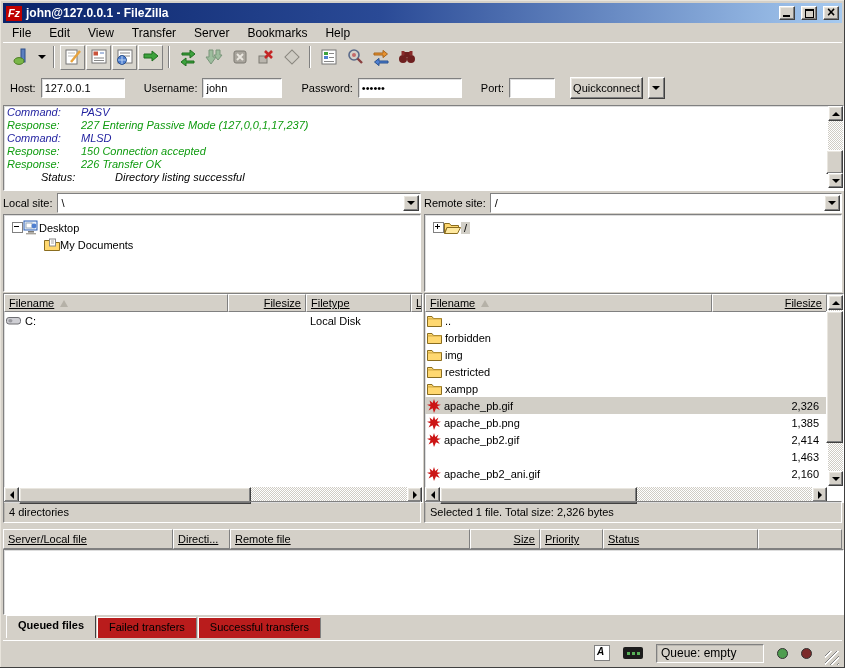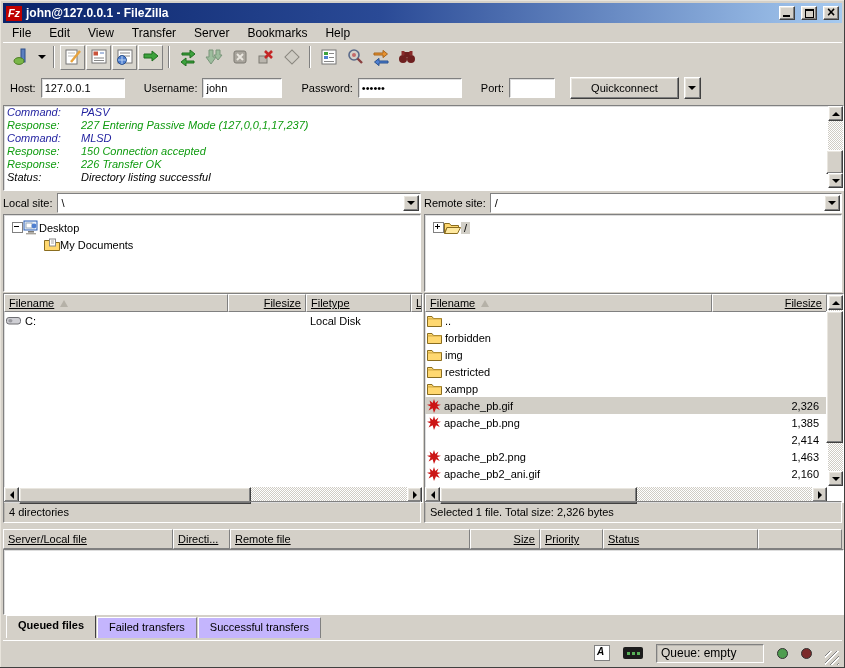--- a/index.html
+++ b/index.html
@@ -30,29 +30,29 @@
   .tb-dd{width:13px;height:25px;display:flex;align-items:center;justify-content:center;border:none;background:transparent;}
   .tsep{width:1px;height:22px;background:#808080;border-right:1px solid #fff;margin:0 4px;}
   .tri-down{width:0;height:0;border-left:4px solid transparent;border-right:4px solid transparent;border-top:4px solid #000;}
   .tri-up{width:0;height:0;border-left:4px solid transparent;border-right:4px solid transparent;border-bottom:4px solid #000;}
   .tri-left{width:0;height:0;border-top:4px solid transparent;border-bottom:4px solid transparent;border-right:4px solid #000;}
   .tri-right{width:0;height:0;border-top:4px solid transparent;border-bottom:4px solid transparent;border-left:4px solid #000;}
   
   .quickbar{left:3px;top:72px;width:839px;height:31px;display:flex;align-items:center;gap:5px;padding:0 7px;box-sizing:border-box;}
   .tbox{height:20px;background:#fff;border:1px solid;border-color:#808080 #fff #fff #808080;box-shadow:inset 1px 1px 0 #00000022;
     padding:1px 3px;box-sizing:border-box;font:inherit;font-size:11px;}
-  .qc-btn{height:22px;padding:2px 20px;font:inherit;}
+  .qc-btn{height:22px;padding:2px 2px;font:inherit;}
   .qc-dd{width:17px;height:22px;display:flex;align-items:center;justify-content:center;padding:0;}
   
   .log{left:3px;top:105px;width:839px;height:84px;background:#fff;overflow:hidden;font-style:italic;}
   .logline{display:flex;line-height:13px;white-space:nowrap;}
   .loglabel{width:74px;padding-left:3px;flex:none;}
   .line-command{color:#1f1f9f;}
   .line-response{color:#0f9b0f;}
-  .line-status{color:#000;}
+  .line-status{color:#000;padding-left:34px;}
   
   .track{background-image:linear-gradient(45deg,#fff 25%,transparent 25%,transparent 75%,#fff 75%),linear-gradient(45deg,#fff 25%,#cfccc4 25%,#cfccc4 75%,#fff 75%);background-size:2px 2px;background-position:0 0,1px 1px;}
   .sb-btn{width:15px;height:15px;display:flex;align-items:center;justify-content:center;position:absolute;padding:0;}
   .sb-thumb{position:absolute;}
   
   .sitebar{top:192px;height:21px;display:flex;align-items:center;gap:4px;}
   .sitelabel{white-space:nowrap;}
   .combo{flex:1;height:20px;background:#fff;border:1px solid;border-color:#808080 #fff #fff #808080;position:relative;display:flex;align-items:center;padding-left:4px;box-sizing:border-box;}
   .combo-btn{position:absolute;right:1px;top:1px;width:16px;height:16px;display:flex;align-items:center;justify-content:center;padding:0;}
   
@@ -75,21 +75,21 @@
   .c-size{text-align:right;padding-right:8px;box-sizing:border-box;}
   .c-type{padding-left:4px;box-sizing:border-box;}
   .rsel{background:#d2cfc7;}
   .icon{flex:none;display:inline-flex;}
   
   .pstatus{top:501px;height:22px;display:flex;align-items:center;padding:0 5px;box-sizing:border-box;}
   .qheader{left:3px;top:529px;width:839px;height:20px;display:flex;}
   .qbody{left:3px;top:549px;width:839px;height:64px;background:#fff;}
   
   .tabs{left:3px;top:613px;width:839px;height:25px;display:flex;align-items:flex-end;gap:1px;padding-left:3px;box-sizing:border-box;}
-  .tab{height:21px;padding:3px 11px;box-sizing:border-box;border:1px solid;border-color:#fff #808080 #808080 #fff;border-bottom:none;background:#c4b5fd;white-space:nowrap;}
+  .tab{height:21px;padding:3px 11px;box-sizing:border-box;border:1px solid;border-color:#fff #808080 #808080 #fff;border-bottom:none;background:#b91c1c;white-space:nowrap;}
   .tab.active{height:23px;font-weight:bold;background:#d4d0c8;border-color:#fff #404040 transparent #fff;}
   
   .statusbar{left:3px;top:640px;width:839px;height:25px;border-top:1px solid #fff;display:flex;align-items:center;justify-content:flex-end;gap:13px;padding:0 3px;box-sizing:border-box;}
   .tt-icon{width:14px;height:14px;background:#fff;border:1px solid #808080;position:relative;}
   .tt-icon::after{content:"A";position:absolute;left:2px;top:0px;font-size:10px;font-weight:bold;font-style:italic;}
   .spd-icon{width:20px;height:12px;background:#1c1c1c;border-radius:2px;display:flex;align-items:center;justify-content:center;gap:2px;}
   .spd-icon i{width:3px;height:3px;background:#58b058;display:block;}
   .qbox{width:108px;height:19px;display:flex;align-items:center;padding:0 4px;font-size:12px;box-sizing:border-box;background:#d4d0c8;}
   .led{width:9px;height:9px;border-radius:50%;border:1px solid #333;}
   .led-green{background:#4f9d4f;}
@@ -444,29 +444,29 @@
       <div class="lrow">
         <span class="c-name" style="width:287px">
             <svg class="icon" width="14" height="14">
               <path fill="#cc1515" d="M7 0l1.3 4L11.4 1.6l-1.5 3.6L14 5.7l-3.7 1.5L12.8 11 9 9.3 7 14 5.6 9.3 1.6 11.4l2-3.9L0 5.7l3.5-.5L2.6 1.6 5.7 4z"></path>
             </svg>
             <span>apache_pb.png</span>
           </span>
         <span class="c-size" style="flex:1">1,385</span>
       </div>
       <div class="lrow">
-        <span class="c-size" style="flex:1">2,414</span>
-      </div>
-      <div class="lrow">
         <span class="c-name" style="width:287px">
             <svg class="icon" width="14" height="14">
               <path fill="#cc1515" d="M7 0l1.3 4L11.4 1.6l-1.5 3.6L14 5.7l-3.7 1.5L12.8 11 9 9.3 7 14 5.6 9.3 1.6 11.4l2-3.9L0 5.7l3.5-.5L2.6 1.6 5.7 4z"></path>
             </svg>
-            <span>apache_pb2.png</span>
-          </span>
+            <span>apache_pb2.gif</span>
+          </span>
+        <span class="c-size" style="flex:1">2,414</span>
+      </div>
+      <div class="lrow">
         <span class="c-size" style="flex:1">1,463</span>
       </div>
       <div class="lrow">
         <span class="c-name" style="width:287px">
             <svg class="icon" width="14" height="14">
               <path fill="#cc1515" d="M7 0l1.3 4L11.4 1.6l-1.5 3.6L14 5.7l-3.7 1.5L12.8 11 9 9.3 7 14 5.6 9.3 1.6 11.4l2-3.9L0 5.7l3.5-.5L2.6 1.6 5.7 4z"></path>
             </svg>
             <span>apache_pb2_ani.gif</span>
           </span>
         <span class="c-size" style="flex:1">2,160</span>

